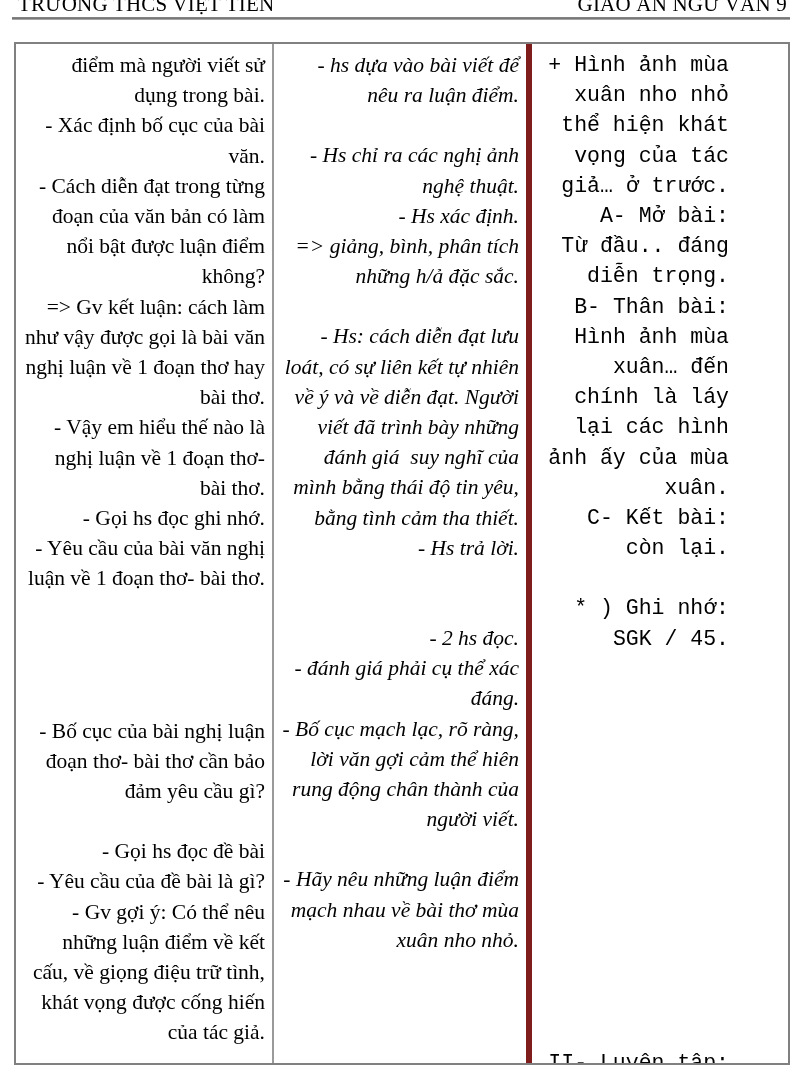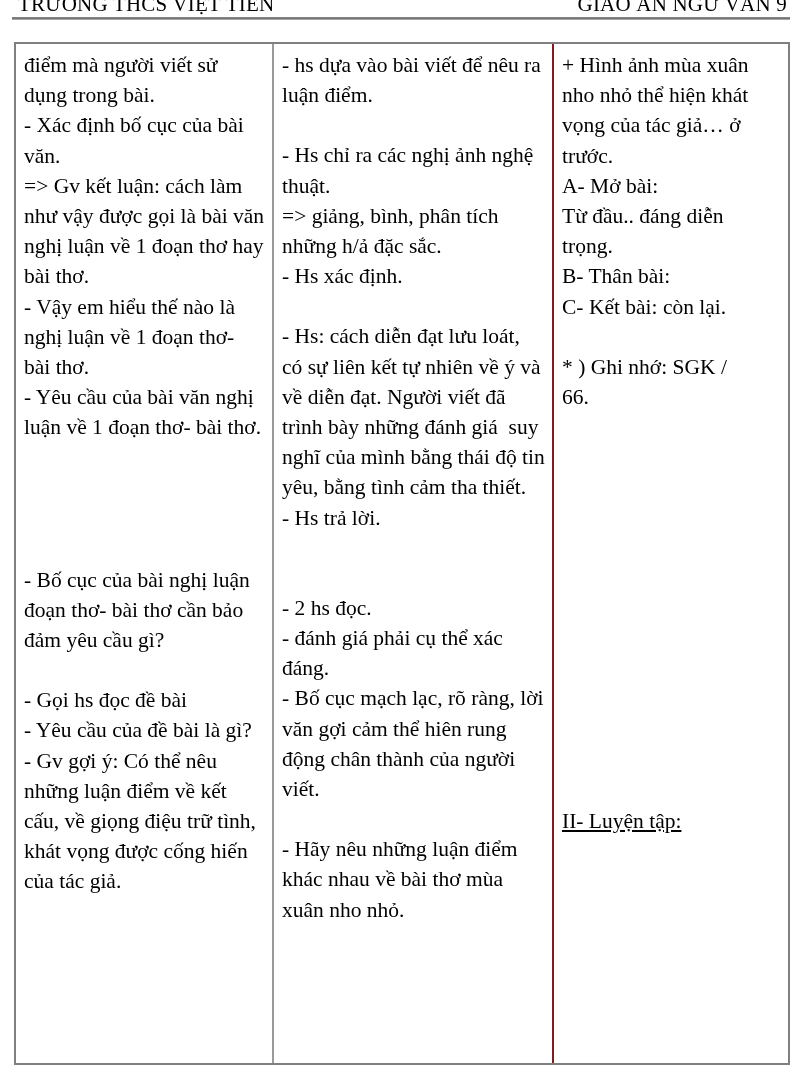--- a/index.html
+++ b/index.html
@@ -55,31 +55,34 @@
     box-sizing: border-box;
     border: 2px solid #808080;
     border-top-width: 2px;
     display: flex;
     background: #ffffff;
   }
   .col {
     box-sizing: border-box;
     padding: 6px 7px 0 8px;
     overflow: hidden;
+    text-align: right;
   }
   .col-1 {
     width: 258px;
     border-right: 2px solid #9a9a9a;
   }
   .col-2 {
-    width: 280px;
-    border-right: 2px solid #7f1d1d;
+    width: 258px;
+    border-right: 6px solid #7f1d1d;
+    font-style: italic;
   }
   .col-3 {
     width: 204px;
+    font-family: Liberation Mono, monospace;
   }
 
   
   .ln {
     font-size: 21.5px;
     line-height: 30.2px;
     margin: 0;
     white-space: pre-wrap;
     word-break: normal;
     letter-spacing: 0px;
@@ -97,51 +100,54 @@
 <div class="page-header">
   <div class="hdr-left">TRƯỜNG THCS VIỆT TIẾN</div>
   <div class="hdr-right">GIÁO ÁN NGỮ VĂN 9</div>
 </div>
 <div class="header-rule"></div>
 
 <div class="doc-table">
   <div class="col col-1">
       <p class="ln">điểm mà người viết sử dụng trong bài.</p>
       <p class="ln">- Xác định bố cục của bài văn.</p>
+      <p class="ln">- Cách diễn đạt trong từng đoạn của văn bản có làm nổi bật được luận điểm không?</p>
       <p class="ln">=&gt; Gv kết luận: cách làm như vậy được gọi là bài văn nghị luận về 1 đoạn thơ hay bài thơ.</p>
       <p class="ln">- Vậy em hiểu thế nào là nghị luận về 1 đoạn thơ- bài thơ.</p>
+      <p class="ln">- Gọi hs đọc ghi nhớ.</p>
       <p class="ln">- Yêu cầu của bài văn nghị luận về 1 đoạn thơ- bài thơ.</p>
       <div class="gap-xl"></div>
       <p class="ln">- Bố cục của bài nghị luận đoạn thơ- bài thơ cần bảo đảm yêu cầu gì?</p>
       <div class="gap-sm"></div>
       <p class="ln">- Gọi hs đọc đề bài</p>
       <p class="ln">- Yêu cầu của đề bài là gì?</p>
       <p class="ln">- Gv gợi ý: Có thể nêu những luận điểm về kết cấu, về giọng điệu trữ tình, khát vọng được cống hiến của tác giả.</p>
     </div>
   <div class="col col-2">
       <p class="ln">- hs dựa vào bài viết để nêu ra luận điểm.</p>
       <div class="gap-sm"></div>
       <p class="ln">- Hs chỉ ra các nghị ảnh nghệ thuật.</p>
+      <p class="ln">- Hs xác định.</p>
       <p class="ln">=&gt; giảng, bình, phân tích những h/ả đặc sắc.</p>
-      <p class="ln">- Hs xác định.</p>
       <div class="gap-sm"></div>
       <p class="ln">- Hs: cách diễn đạt lưu loát, có sự liên kết tự nhiên về ý và về diễn đạt. Người viết đã trình bày những đánh giá  suy nghĩ của mình bằng thái độ tin yêu, bằng tình cảm tha thiết.</p>
       <p class="ln">- Hs trả lời.</p>
       <div class="gap-md"></div>
       <p class="ln">- 2 hs đọc.</p>
       <p class="ln">- đánh giá phải cụ thể xác đáng.</p>
       <p class="ln">- Bố cục mạch lạc, rõ ràng, lời văn gợi cảm thể hiên rung động chân thành của người viết.</p>
       <div class="gap-sm"></div>
-      <p class="ln">- Hãy nêu những luận điểm khác nhau về bài thơ mùa xuân nho nhỏ.</p>
+      <p class="ln">- Hãy nêu những luận điểm mạch nhau về bài thơ mùa xuân nho nhỏ.</p>
     </div>
   <div class="col col-3">
       <p class="ln">+ Hình ảnh mùa xuân nho nhỏ thể hiện khát vọng của tác giả… ở trước.</p>
       <p class="ln">A- Mở bài:</p>
       <p class="ln">Từ đầu.. đáng diễn trọng.</p>
       <p class="ln">B- Thân bài:</p>
+      <p class="ln">Hình ảnh mùa xuân… đến chính là láy lại các hình ảnh ấy của mùa xuân.</p>
       <p class="ln">C- Kết bài: còn lại.</p>
       <div class="gap-sm"></div>
-      <p class="ln">* ) Ghi nhớ: SGK / 66.</p>
+      <p class="ln">* ) Ghi nhớ: SGK / 45.</p>
       <div class="gap-h3a"></div>
       <div class="gap-xxl"></div>
       <p class="ln u">II- Luyện tập:</p>
     </div>
 </div>
 
 </body></html>

